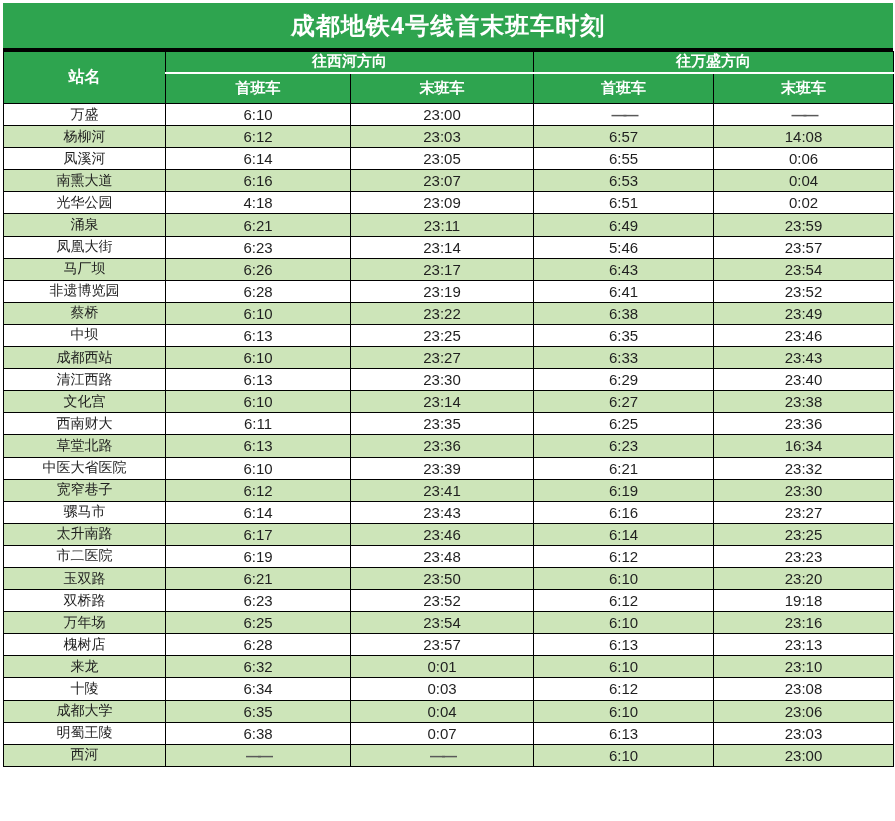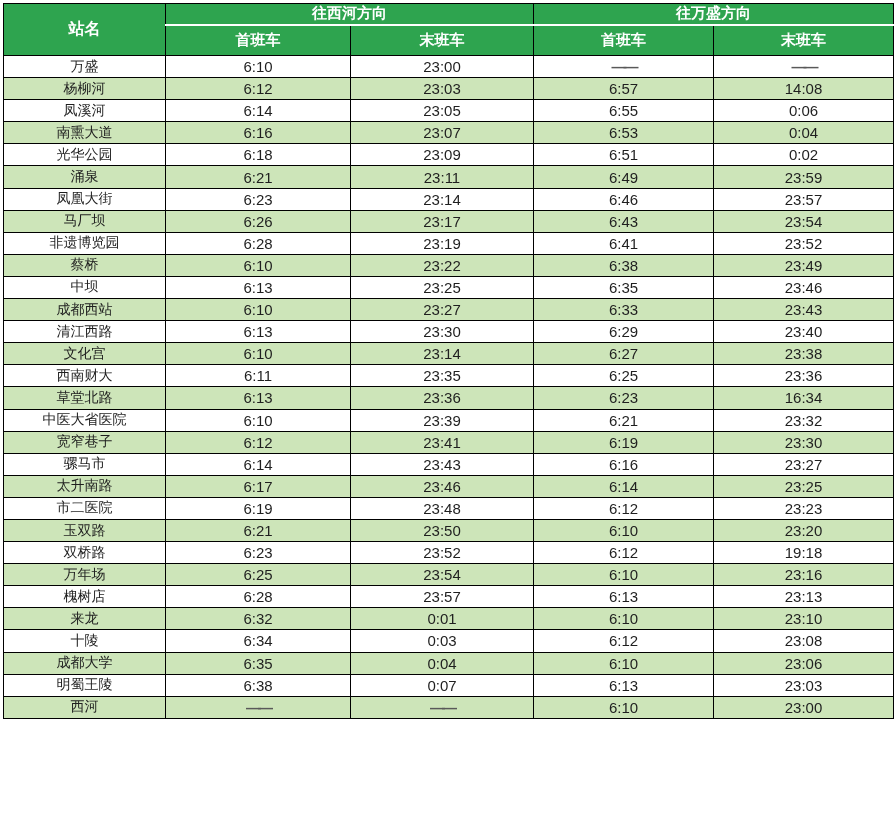--- a/index.html
+++ b/index.html
@@ -61,20 +61,23 @@
   }
   tbody td.station{font-size:14px;}
   tbody tr:nth-child(even) td{background:var(--row-green);}
   tbody td.dash{color:var(--dash);letter-spacing:-3px;font-weight:bold;}
 </style>
 </head>
 <body>
 
 <div class="wrap">
 
+  <div class="title-bar">
+    <span>成都地铁4号线首末班车时刻</span>
+  </div>
 
   <table>
     <colgroup>
       <col style="width:162px">
       <col style="width:185px">
       <col style="width:183px">
       <col style="width:180px">
       <col style="width:180px">
     </colgroup>
     <thead>
@@ -114,37 +117,37 @@
     </tr>
         <tr>
       <td class="station">南熏大道</td>
       <td>6:16</td>
       <td>23:07</td>
       <td>6:53</td>
       <td>0:04</td>
     </tr>
         <tr>
       <td class="station">光华公园</td>
-      <td>6:18</td>
+      <td>4:18</td>
       <td>23:09</td>
       <td>6:51</td>
       <td>0:02</td>
     </tr>
         <tr>
       <td class="station">涌泉</td>
       <td>6:21</td>
       <td>23:11</td>
       <td>6:49</td>
       <td>23:59</td>
     </tr>
         <tr>
       <td class="station">凤凰大街</td>
       <td>6:23</td>
       <td>23:14</td>
-      <td>6:46</td>
+      <td>5:46</td>
       <td>23:57</td>
     </tr>
         <tr>
       <td class="station">马厂坝</td>
       <td>6:26</td>
       <td>23:17</td>
       <td>6:43</td>
       <td>23:54</td>
     </tr>
         <tr>

